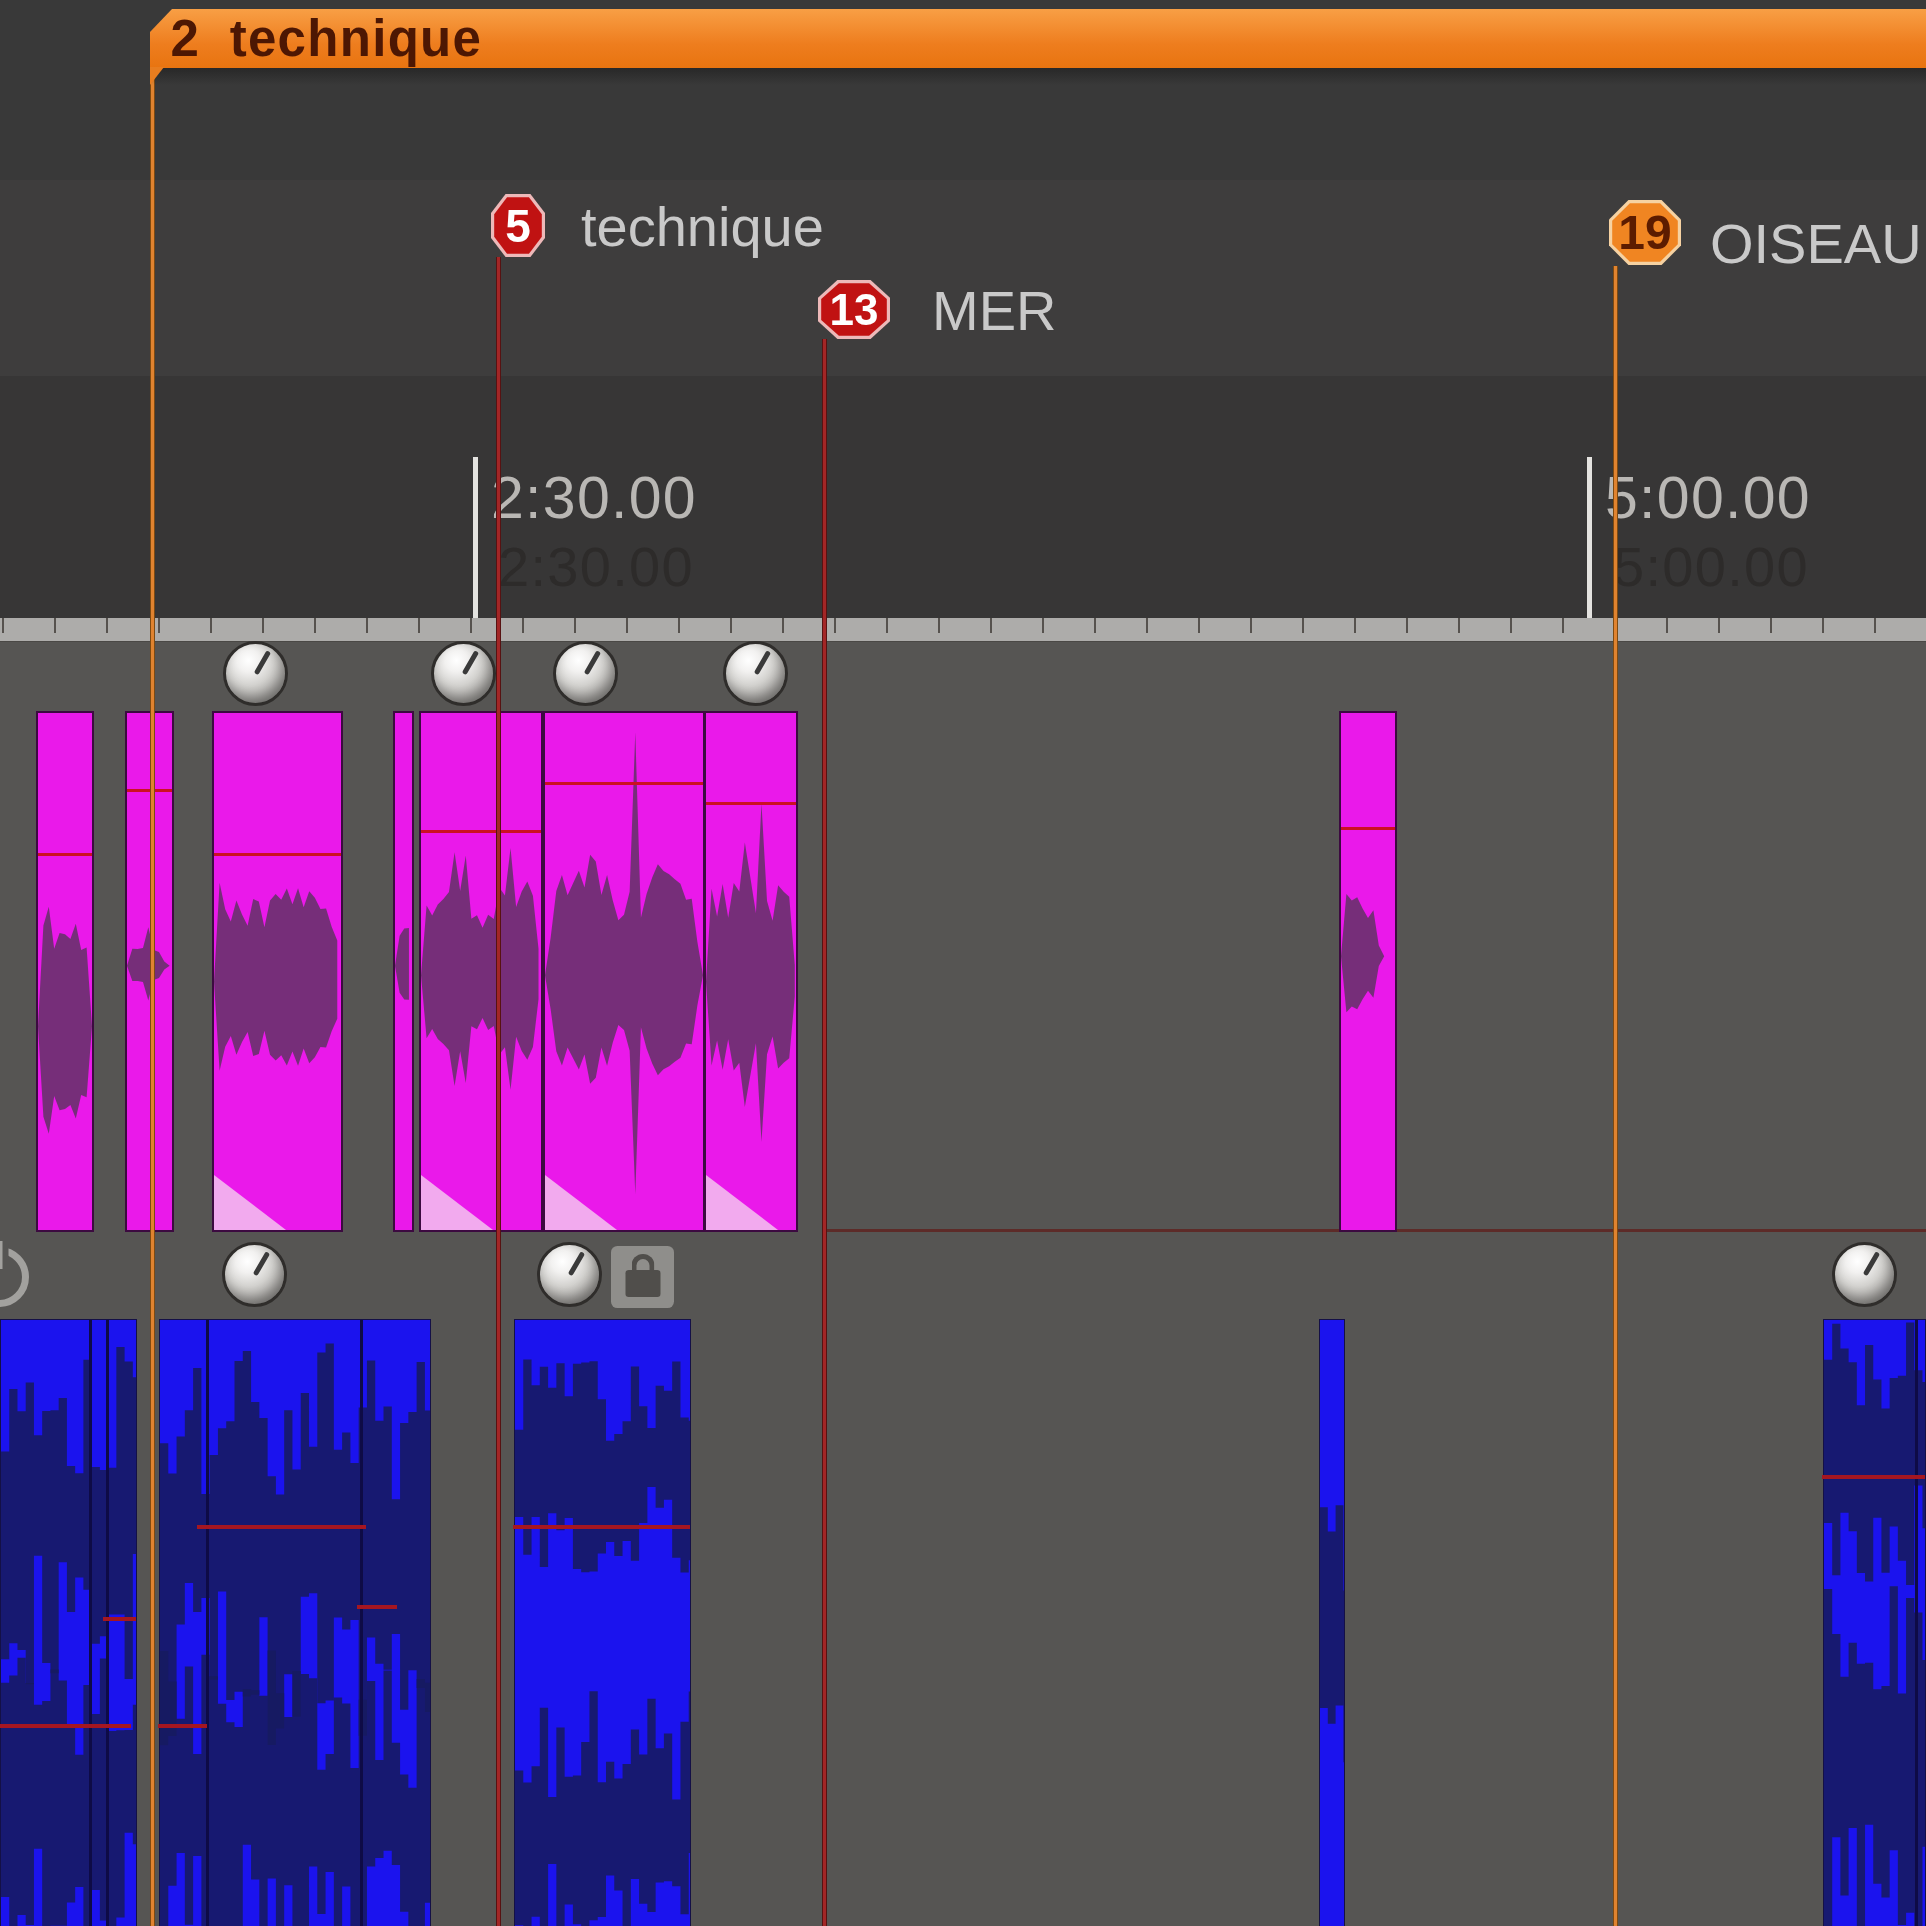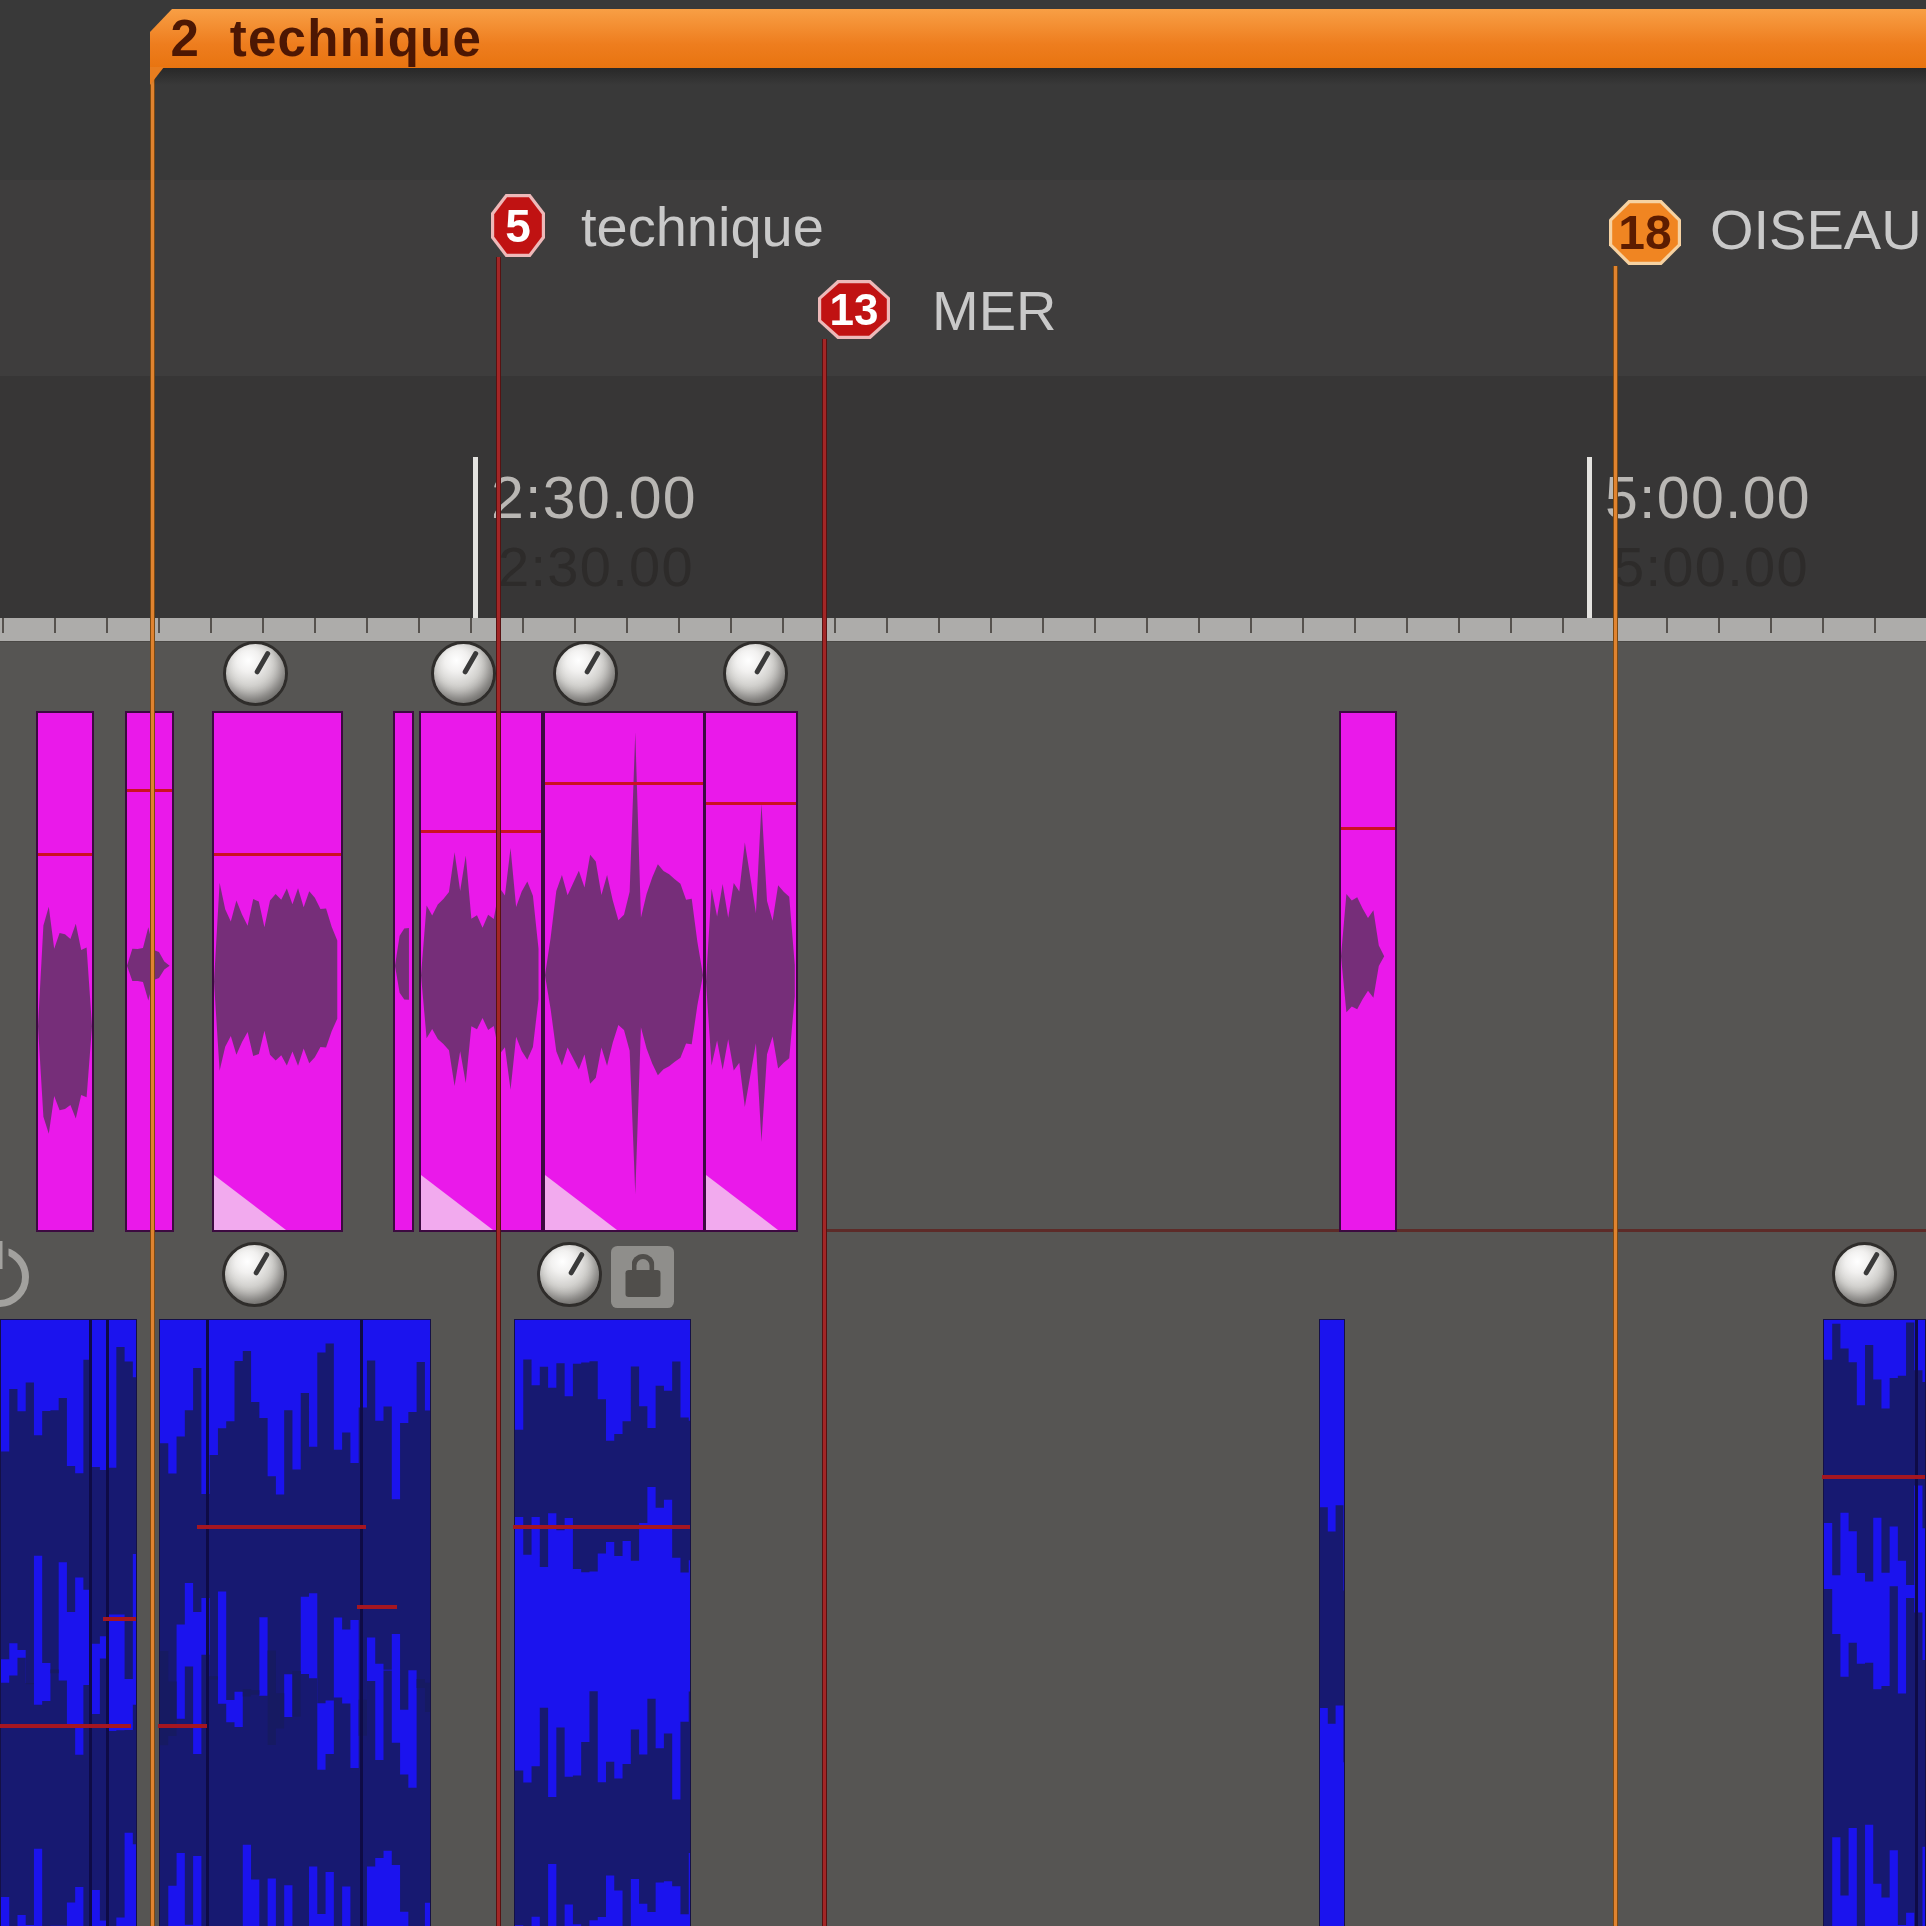--- a/index.html
+++ b/index.html
@@ -32,21 +32,21 @@
   .badge span{position:relative;z-index:2;font-weight:700}
   #badge-5{left:491px;top:194px;width:54px;height:63px;background:#edb9b9;font-size:46px}
   #badge-5 .core{background:#c01212}#badge-5 span{color:#fff}
   #badge-13{left:818px;top:280px;width:72px;height:59px;background:#edb9b9;font-size:44px}
   #badge-13 .core{background:#c01212}#badge-13 span{color:#fff}
   #badge-18{left:1609px;top:200px;width:72px;height:65px;background:#f6d2a2;font-size:48px}
   #badge-18 .core{background:#f08522}#badge-18 span{color:#5c1c00}
   .marker-label{position:absolute;font-size:56px;color:#c9c9c9;white-space:nowrap}
   #label-technique{left:581px;top:196px;line-height:61px}
   #label-mer{left:932px;top:281px;line-height:59px}
-  #label-oiseau{left:1710px;top:198px;line-height:64px}
+  #label-oiseau{left:1710px;top:212px;line-height:64px}
   
   .vline{position:absolute;width:4.5px;box-sizing:border-box}
   .vline.orange{background:#e0832f;border-left:1.3px solid #7d4a12;border-right:1.3px solid #7d4a12}
   .vline.red{background:#a32626;border-left:1.3px solid #571212;border-right:1.3px solid #571212}
   #line-interwiw{left:150px;top:67px;height:1859px}
   #line-technique{left:496px;top:257px;height:1669px}
   #line-mer{left:822px;top:339px;height:1587px}
   #line-oiseau{left:1613px;top:266px;height:1660px}
   
   .timestamp{position:absolute;font-size:59px;color:#b9b7b4;letter-spacing:1.3px}
@@ -270,16 +270,16 @@
 <div class="marker-label" id="label-technique">technique</div>
 
 <div class="badge" id="badge-13">
   <div class="core"></div>
   <span>13</span>
 </div>
 <div class="marker-label" id="label-mer">MER</div>
 
 <div class="badge" id="badge-18">
   <div class="core"></div>
-  <span>18</span>
+  <span>19</span>
 </div>
 <div class="marker-label" id="label-oiseau">OISEAU</div>
 
 
 </body></html>

